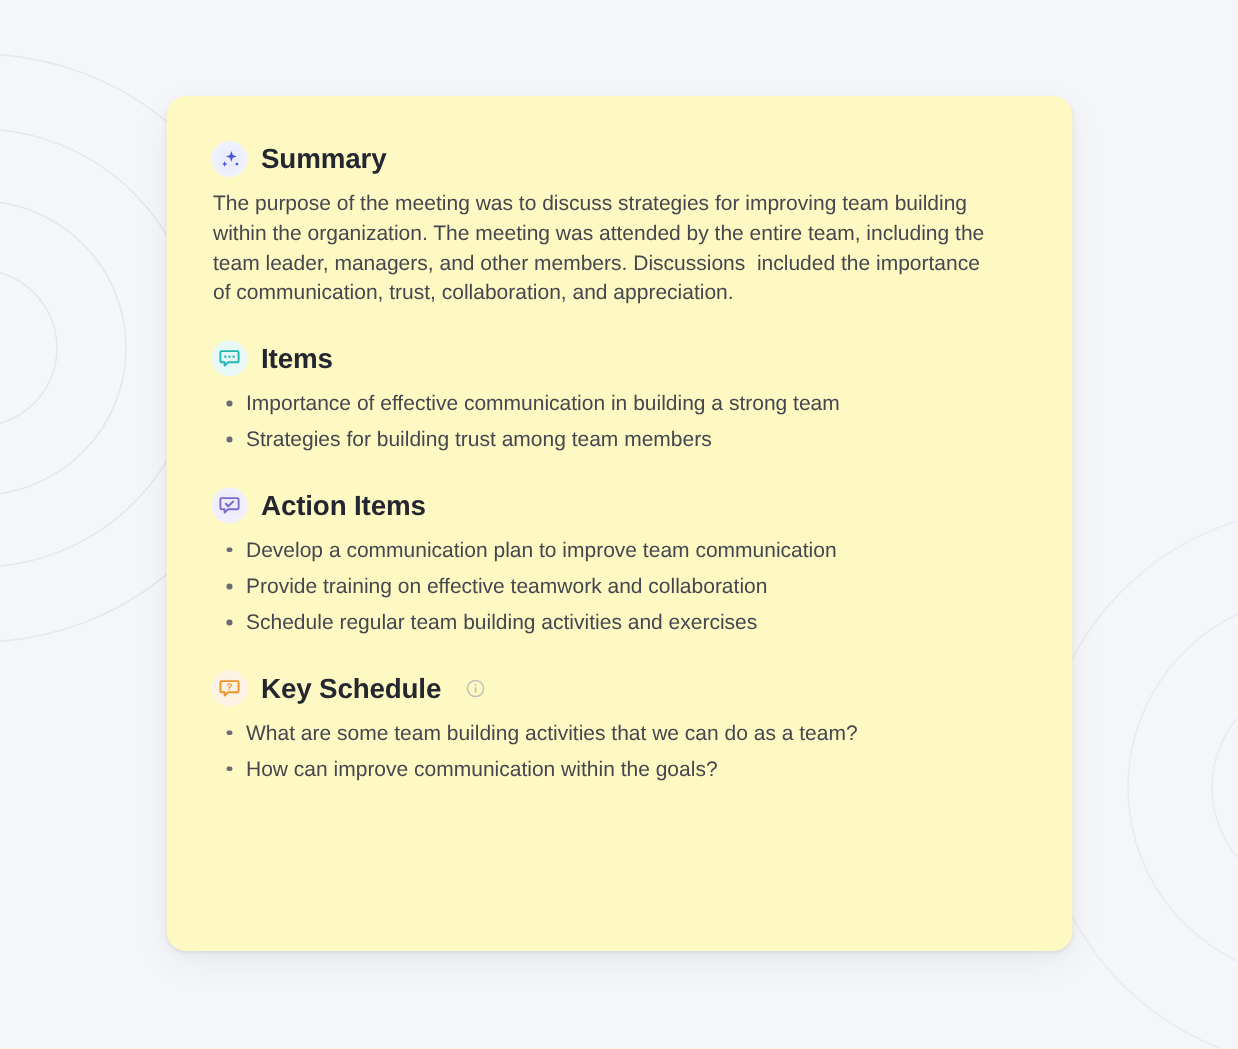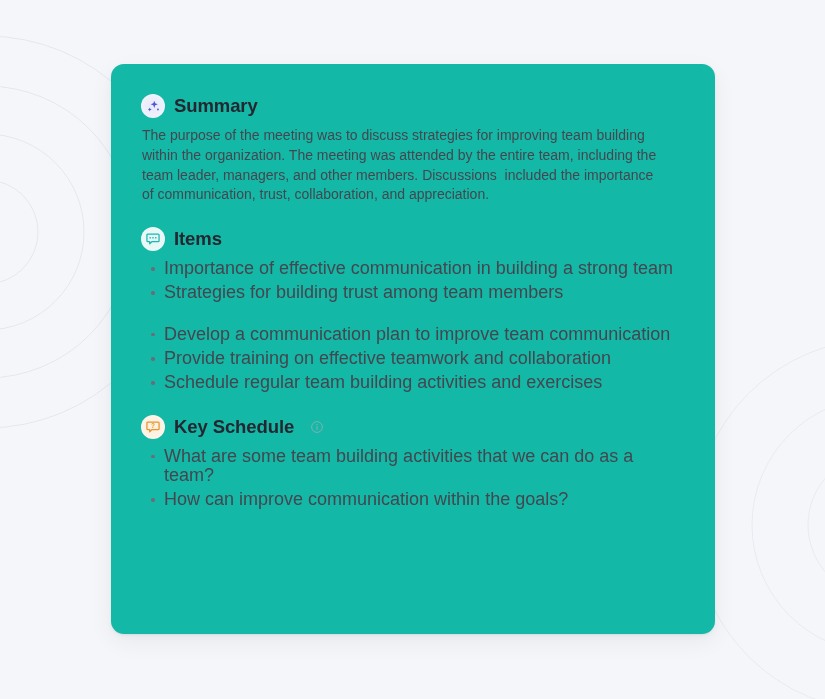--- a/index.html
+++ b/index.html
@@ -25,21 +25,21 @@
     pointer-events: none;
   }
 
   
   .card {
     position: absolute;
     left: 111px;
     top: 64px;
     width: 604px;
     height: 570px;
-    background: #14b8a6;
+    background: #fef9c3;
     border-radius: 13px;
     box-shadow: 0 1px 2px rgba(16, 24, 40, 0.05),
                 0 8px 24px rgba(16, 24, 40, 0.055),
                 0 2px 6px rgba(16, 24, 40, 0.03);
     padding: 30px 32px 26px 30px;
     overflow: hidden;
   }
 
   
   .section { margin-bottom: 4px; }
@@ -93,21 +93,21 @@
     white-space: pre-wrap;
   }
 
   ul.bullets {
     margin: 0;
     padding: 0 0 0 23px;
     list-style: none;
   }
   ul.bullets li {
     position: relative;
-    font-size: 18px;
+    font-size: 14px;
     line-height: 19.6px;
     color: #44474f;
     padding: 0 0 0 0;
     margin-bottom: 4.5px;
     max-width: 510px;
   }
   ul.bullets li::before {
     content: "";
     position: absolute;
     left: -13px;
@@ -163,20 +163,29 @@
       </span>
       <span class="section-title">Items</span>
     </div>
     <ul class="bullets">
       <li>Importance of effective communication in building a strong team</li>
       <li>Strategies for building trust among team members</li>
     </ul>
   </div>
 
   <div class="section">
+    <div class="section-head">
+      <span class="sec-icon icon-actions">
+        <svg width="16" height="16" viewBox="0 0 24 24" aria-hidden="true">
+          <path d="M4.2 4.6h15.6a1.3 1.3 0 0 1 1.3 1.3v8.6a1.3 1.3 0 0 1-1.3 1.3H10.6l-3.5 3.3v-3.3H4.2a1.3 1.3 0 0 1-1.3-1.3V5.9a1.3 1.3 0 0 1 1.3-1.3z" fill="none" stroke="#7a6ccc" stroke-width="1.9" stroke-linejoin="round"></path>
+          <path d="M8.3 10.2l2.5 2.5 4.9-4.6" fill="none" stroke="#7a6ccc" stroke-width="2" stroke-linecap="round" stroke-linejoin="round"></path>
+        </svg>
+      </span>
+      <span class="section-title">Action Items</span>
+    </div>
     <ul class="bullets">
       <li>Develop a communication plan to improve team communication</li>
       <li>Provide training on effective teamwork and collaboration</li>
       <li>Schedule regular team building activities and exercises</li>
     </ul>
   </div>
 
   <div class="section">
     <div class="section-head">
       <span class="sec-icon icon-questions">

